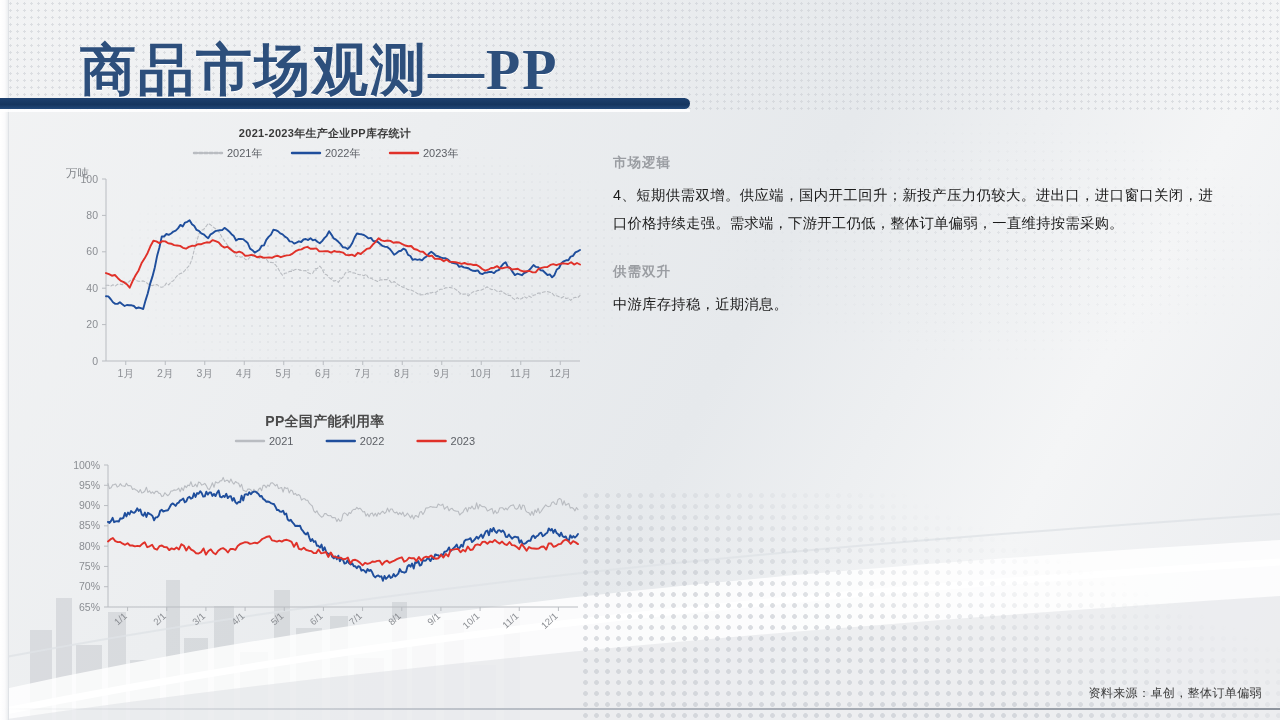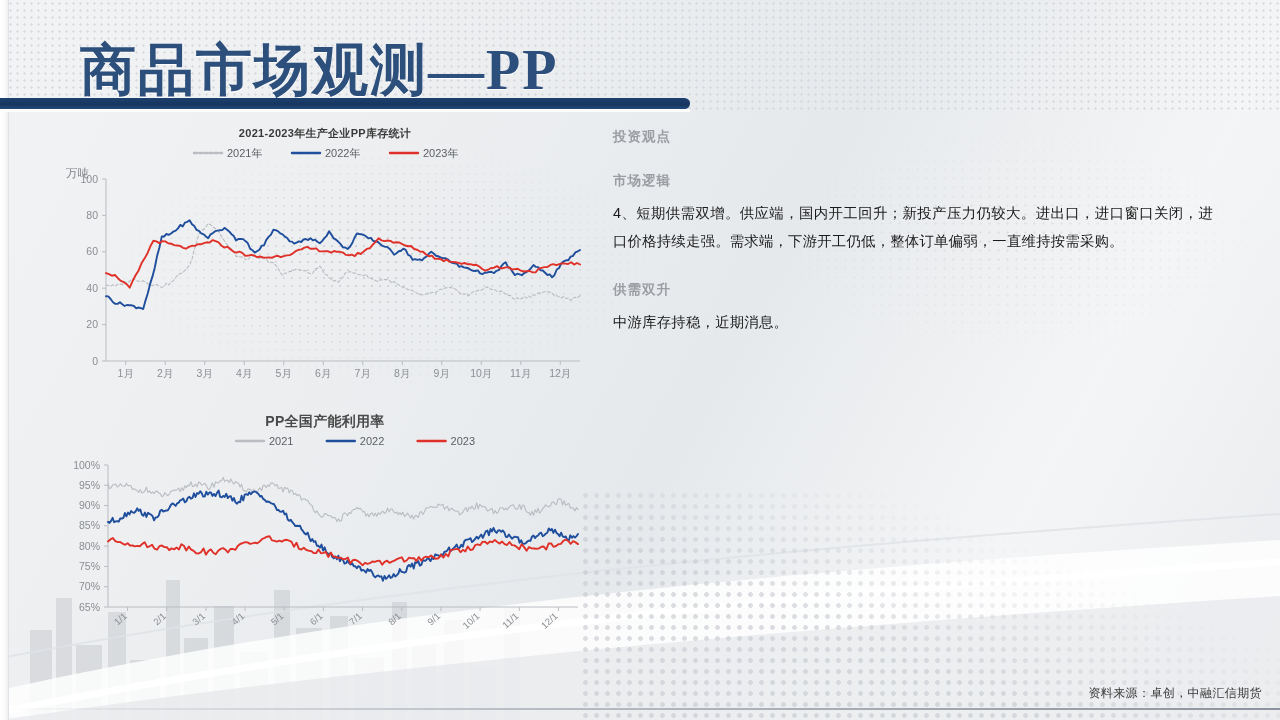--- a/index.html
+++ b/index.html
@@ -270,33 +270,32 @@
           <line x1="266.8" y1="10" x2="294.8" y2="10" stroke="#1f4e9c" stroke-width="2.4" stroke-linecap="round"></line>
           <text x="299.8" y="14" class="legend-lbl">2022</text>
           <line x1="357.6" y1="10" x2="385.6" y2="10" stroke="#e03129" stroke-width="2.4" stroke-linecap="round"></line>
           <text x="390.6" y="14" class="legend-lbl">2023</text>
         </g>
       </svg>
   </div>
 
   <div class="panel">
     <div class="sec gap">
-      <div class="sec-head">投资观点</div>
     </div>
 
     <div class="sec gap">
       <div class="sec-head">市场逻辑</div>
       <div class="sec-body">
         <p class="p">4、短期供需双增。供应端，国内开工回升；新投产压力仍较大。进出口，进口窗口关闭，进口价格持续走强。需求端，下游开工仍低，整体订单偏弱，一直维持按需采购。</p>
       </div>
     </div>
 
     <div class="sec">
       <div class="sec-head">供需双升</div>
       <div class="sec-body">
         <p class="p">中游库存持稳，近期消息。</p>
       </div>
     </div>
   </div>
 
   <div class="source-rule"></div>
-  <div class="source">资料来源：卓创，中融汇信期货</div>
+  <div class="source">资料来源：卓创，整体订单偏弱</div>
 </div>
 
 </body></html>

